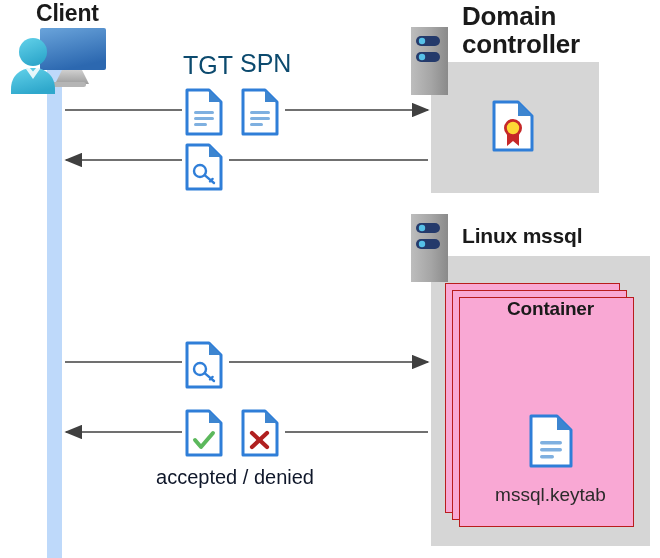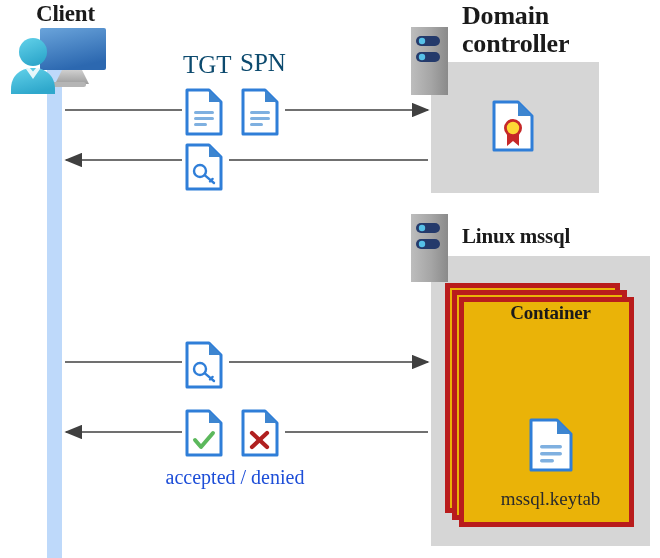--- a/index.html
+++ b/index.html
@@ -13,21 +13,21 @@
   #stage {
     position: relative;
     width: 660px;
     height: 558px;
     background: #ffffff;
     overflow: hidden;
   }
 
   
   .abs { position: absolute; }
-  .nosel { user-select: none; font-family: Liberation Serif, serif; }
+  .nosel { user-select: none; }
 
   
   .title-bold {
     font-weight: bold;
     color: #1a1a1a;
     letter-spacing: -0.2px;
   }
 
   #client-title {
     left: 36px; top: 0px;
@@ -74,22 +74,22 @@
     background: #d6d6d6;
   }
 
   
   .server-icon { width: 37px; height: 68px; }
   #dc-server { left: 411px; top: 27px; }
   #linux-server { left: 411px; top: 214px; }
 
   
   .card {
-    background: #eab308;
-    border: 5px solid #b91c1c;
+    background: #f9a8d4;
+    border: 1px solid #b91c1c;
     box-sizing: border-box;
     padding-left: 8px;
   }
   #card-back  { left: 445px; top: 283px; width: 175px; height: 230px; }
   #card-mid   { left: 452px; top: 290px; width: 175px; height: 230px; }
   #card-front { left: 459px; top: 297px; width: 175px; height: 230px; }
 
   #container-inner {
     position: relative;
     width: 100%;
@@ -123,21 +123,21 @@
     font-size: 25px;
     color: #0c4a6e;
   }
   #label-tgt { left: 183px; top: 51px; }
   #label-spn { left: 240px; top: 49px; }
   #label-accepted {
     left: 120px; top: 466px;
     width: 230px;
     text-align: center;
     font-size: 20px;
-    color: #1d4ed8;
+    color: #0f172a;
   }
 
   
   #wires { left: 0; top: 0; width: 660px; height: 558px; pointer-events: none; }
 </style>
 </head>
 <body>
 
 <div id="stage">
 

